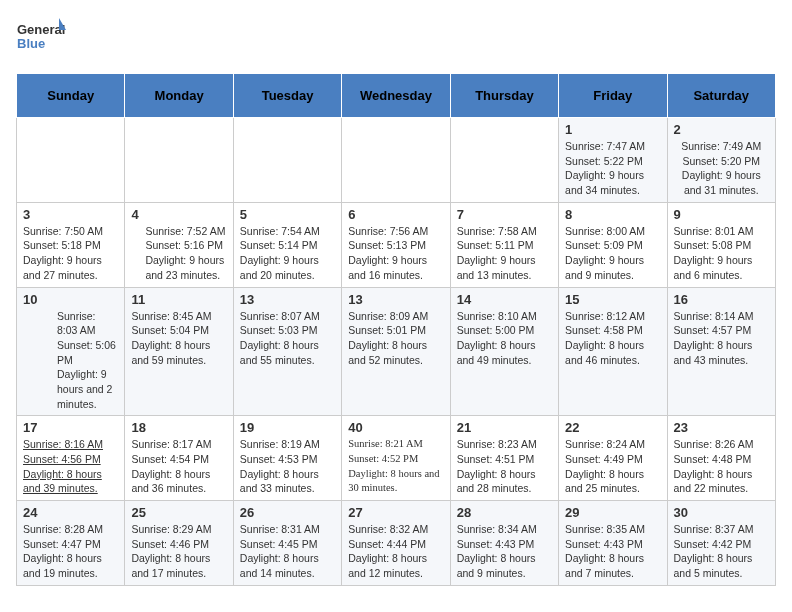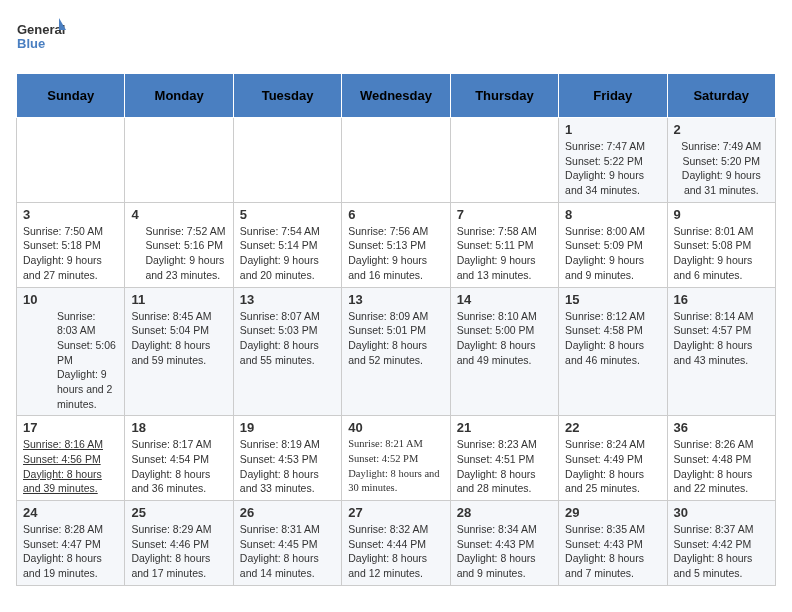--- a/index.html
+++ b/index.html
@@ -245,21 +245,21 @@
 Sunset: 4:51 PM
 Daylight: 8 hours and 28 minutes.</div>
         </td>
         <td>
           <span class="day-num">22</span>
           <div class="cell-info" style="white-space: pre-line;">Sunrise: 8:24 AM
 Sunset: 4:49 PM
 Daylight: 8 hours and 25 minutes.</div>
         </td>
         <td>
-          <span class="day-num">36</span>
+          <span class="day-num">23</span>
           <div class="cell-info" style="white-space: pre-line;">Sunrise: 8:26 AM
 Sunset: 4:48 PM
 Daylight: 8 hours and 22 minutes.</div>
         </td>
       </tr>
       <tr>
         <td>
           <span class="day-num">24</span>
           <div class="cell-info" style="white-space: pre-line;">Sunrise: 8:28 AM
 Sunset: 4:47 PM

